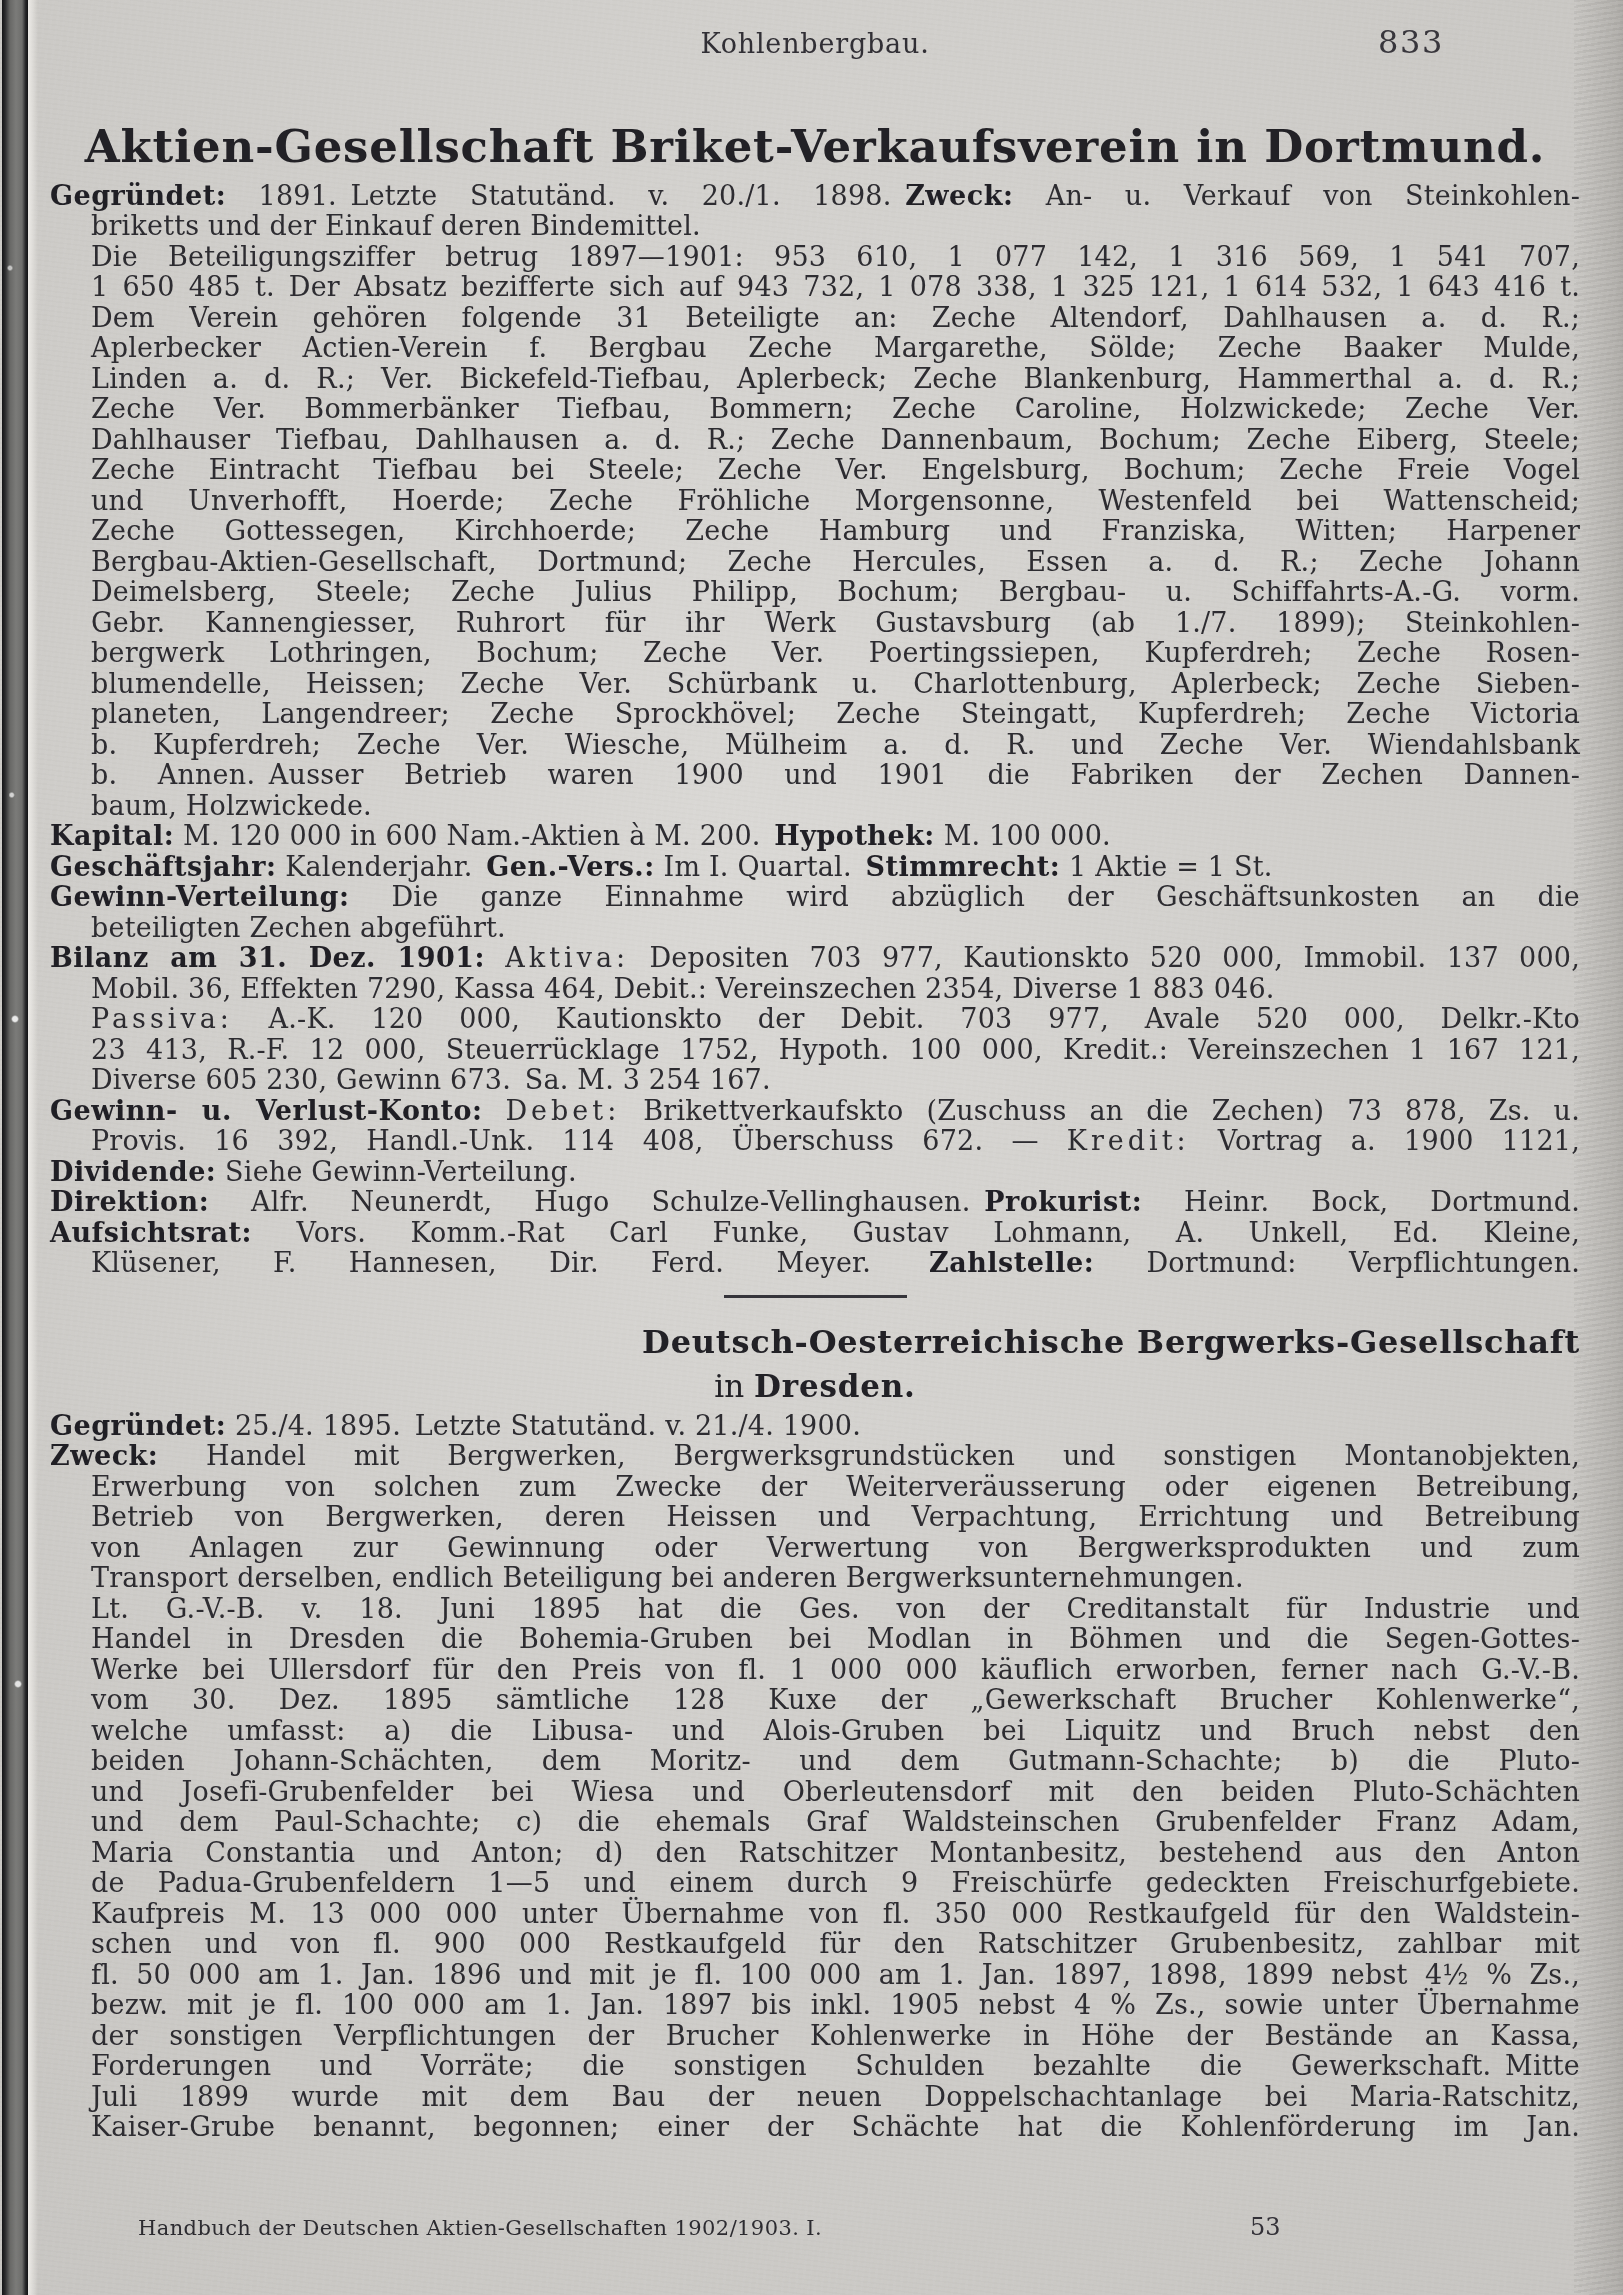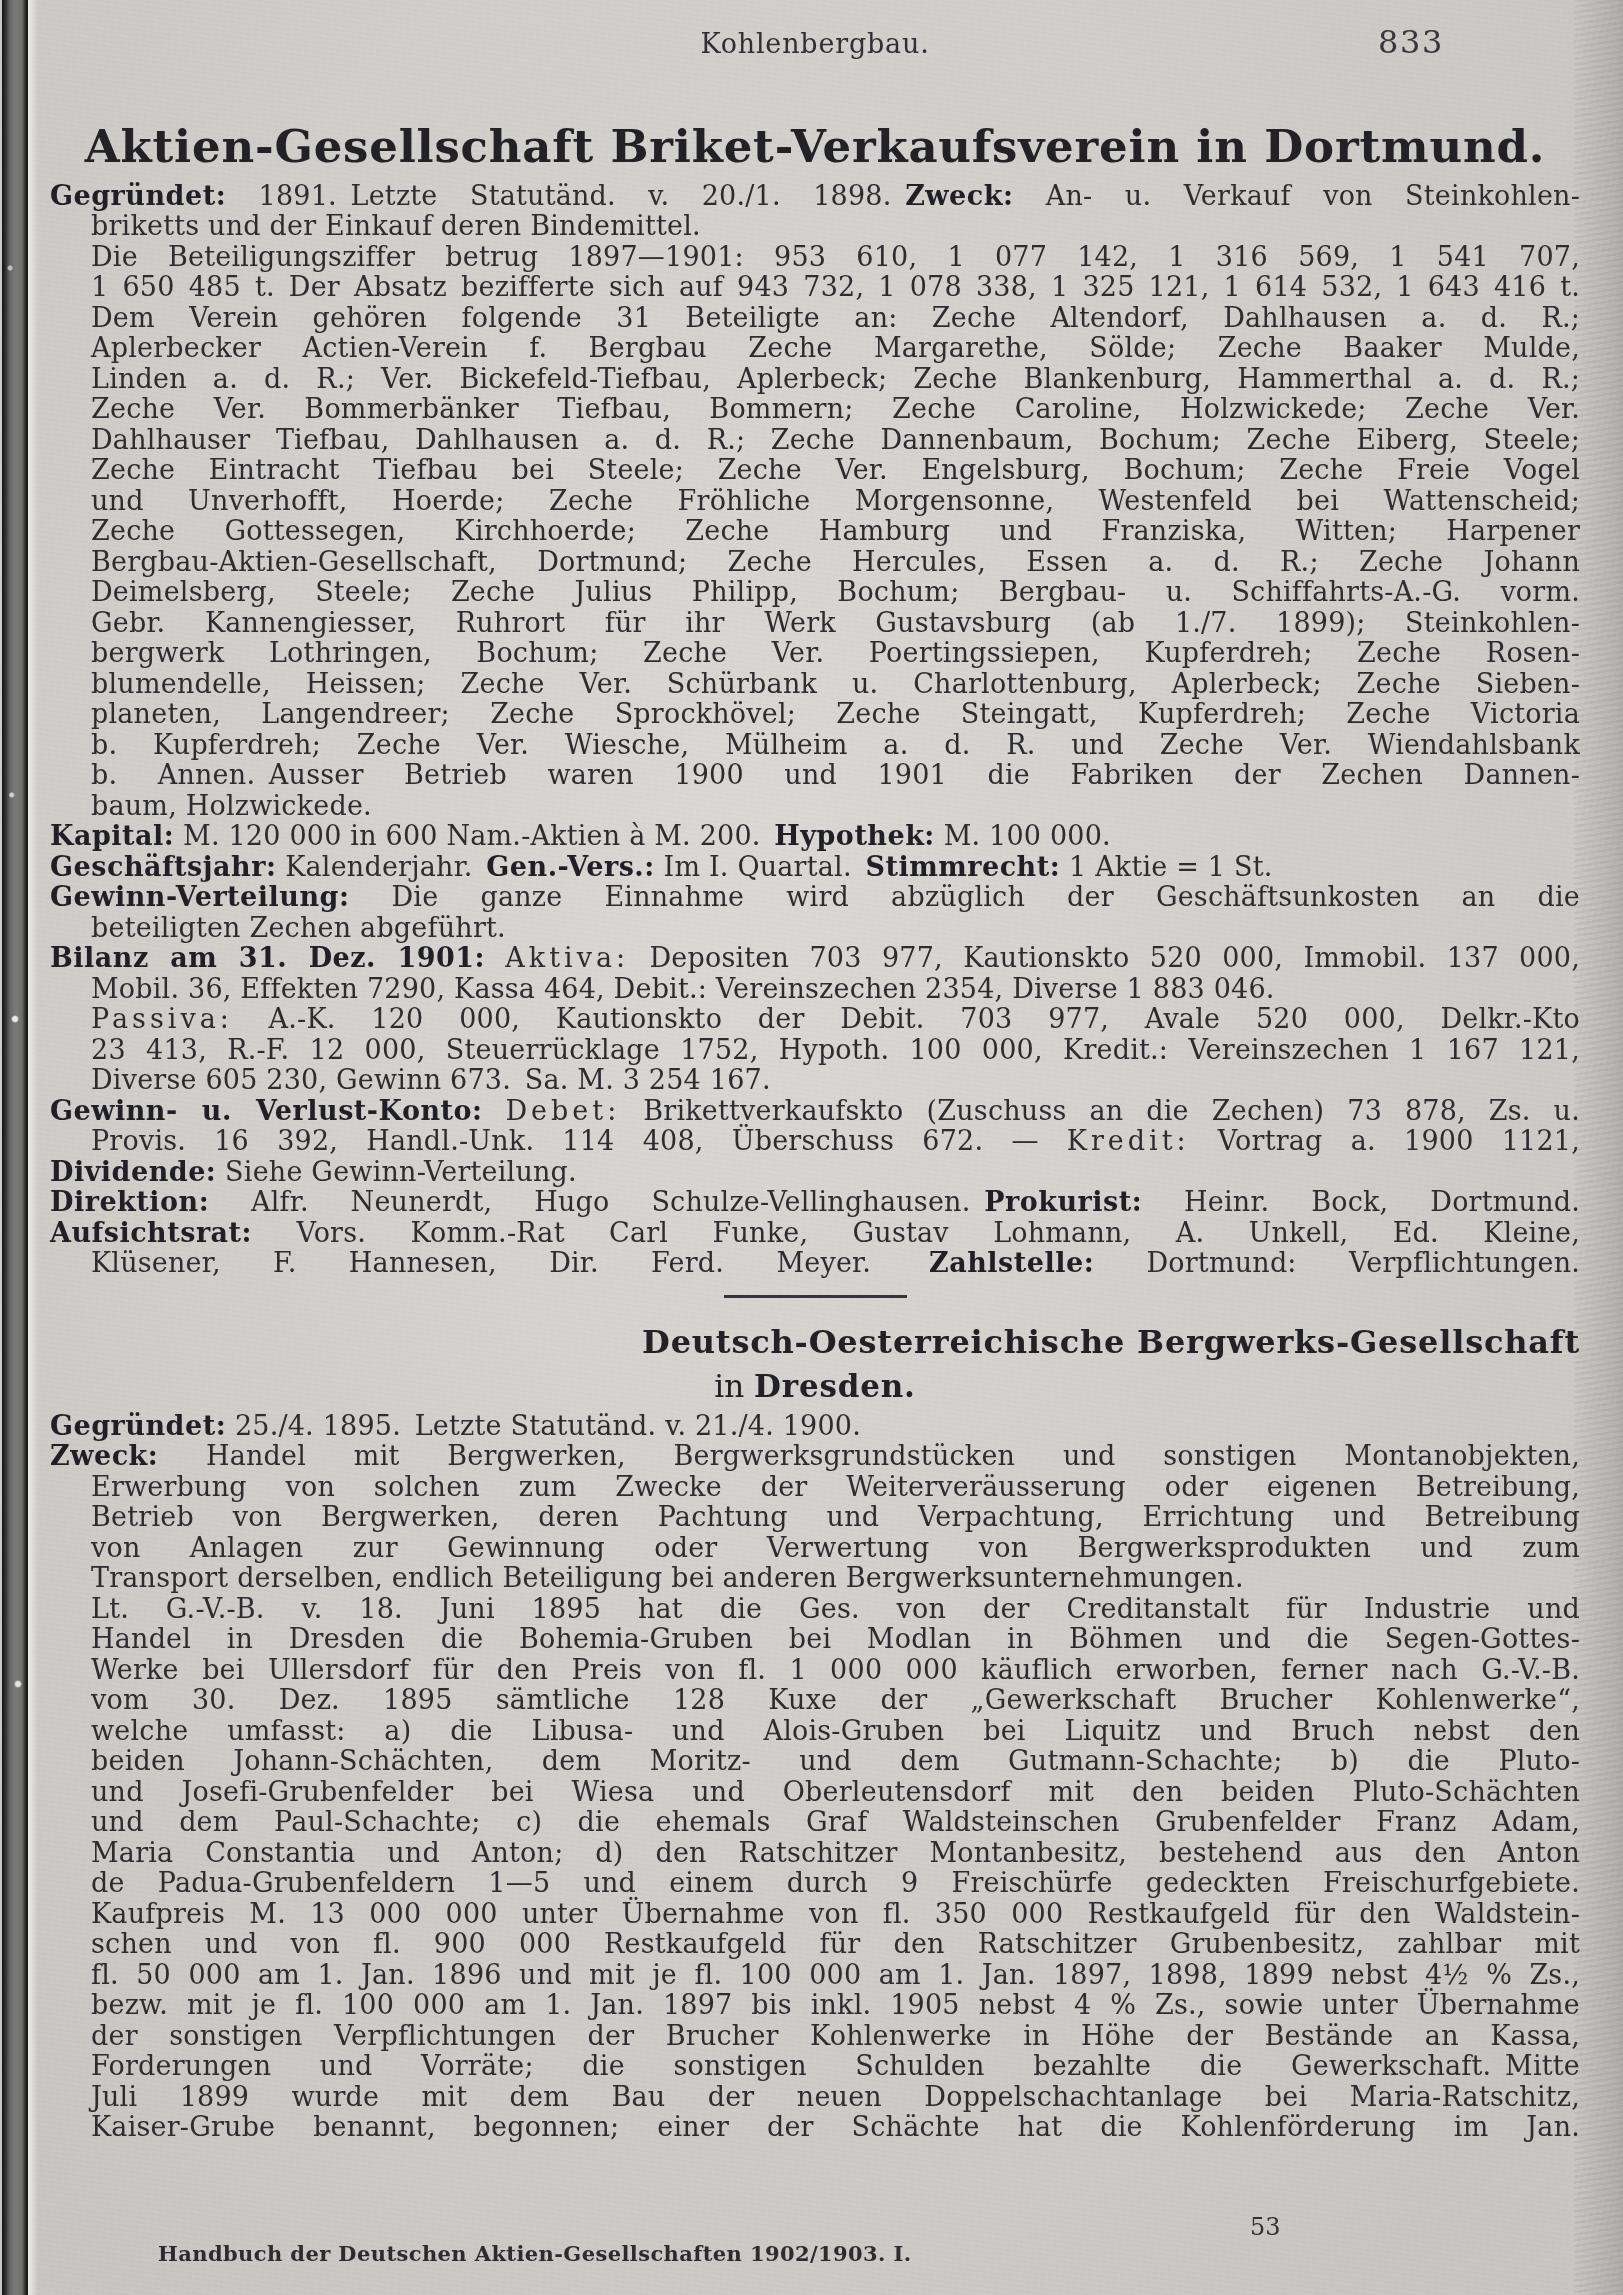--- a/index.html
+++ b/index.html
@@ -54,21 +54,21 @@
   .ind-cont{margin-left:41px;}
   .ind-inner{margin-left:41px;}
   .seg-b{font-weight:700;color:#201f25;letter-spacing:0.5px;}
   .seg-sp{letter-spacing:4px;}
   .seg-gap{display:inline-block;width:58px;}
   .section-divider{
     width:183px;height:0;border-top:3.2px solid #35343a;
     margin:16px auto 21px auto;
   }
   .body-2{margin-top:6.5px;}
-  .footer-line{position:absolute;left:158px;top:2216px;font-size:21px;font-weight:700;letter-spacing:0.4px;color:#2c2b30;margin-top:25px;}
+  .footer-line{position:absolute;left:138px;top:2216px;font-size:21px;font-weight:400;letter-spacing:0.4px;color:#2c2b30;}
   .page-num-bottom{position:absolute;left:1250px;top:2213px;font-size:24px;color:#333138;}
 </style>
 </head>
 <body>
 
 <div class="page">
   <div class="edge-band"></div>
   <div class="edge-highlight"></div>
   <div class="right-shadow"></div>
 
@@ -145,21 +145,21 @@
 
     <h2 class="company-title-2">Deutsch-Oesterreichische Bergwerks-Gesellschaft</h2>
     <div class="company-subtitle"><span>in </span><span class="city">Dresden.</span></div>
     <div class="body body-2">
         <div class="para">
           <div class="line l"><span class="seg-b">Gegründet:</span><span> 25./4. 1895. Letzte Statutänd. v. 21./4. 1900.</span></div>
         </div>
         <div class="para">
           <div class="line j"><span class="seg-b">Zweck:</span><span> Handel mit Bergwerken, Bergwerksgrundstücken und sonstigen Montanobjekten,</span></div>
           <div class="line j ind-cont"><span>Erwerbung von solchen zum Zwecke der Weiterveräusserung oder eigenen Betreibung,</span></div>
-          <div class="line j ind-cont"><span>Betrieb von Bergwerken, deren Pachtung und Verpachtung, Errichtung und Betreibung</span></div>
+          <div class="line j ind-cont"><span>Betrieb von Bergwerken, deren Heissen und Verpachtung, Errichtung und Betreibung</span></div>
           <div class="line j ind-cont"><span>von Anlagen zur Gewinnung oder Verwertung von Bergwerksprodukten und zum</span></div>
           <div class="line l ind-cont"><span>Transport derselben, endlich Beteiligung bei anderen Bergwerksunternehmungen.</span></div>
         </div>
         <div class="para">
           <div class="line j ind-inner"><span>Lt. G.-V.-B. v. 18. Juni 1895 hat die Ges. von der Creditanstalt für Industrie und</span></div>
           <div class="line j ind-cont"><span>Handel in Dresden die Bohemia-Gruben bei Modlan in Böhmen und die Segen-Gottes-</span></div>
           <div class="line j ind-cont"><span>Werke bei Ullersdorf für den Preis von fl. 1&nbsp;000&nbsp;000 käuflich erworben, ferner nach G.-V.-B.</span></div>
           <div class="line j ind-cont"><span>vom 30. Dez. 1895 sämtliche 128 Kuxe der „Gewerkschaft Brucher Kohlenwerke“,</span></div>
           <div class="line j ind-cont"><span>welche umfasst: a) die Libusa- und Alois-Gruben bei Liquitz und Bruch nebst den</span></div>
           <div class="line j ind-cont"><span>beiden Johann-Schächten, dem Moritz- und dem Gutmann-Schachte; b) die Pluto-</span></div>

